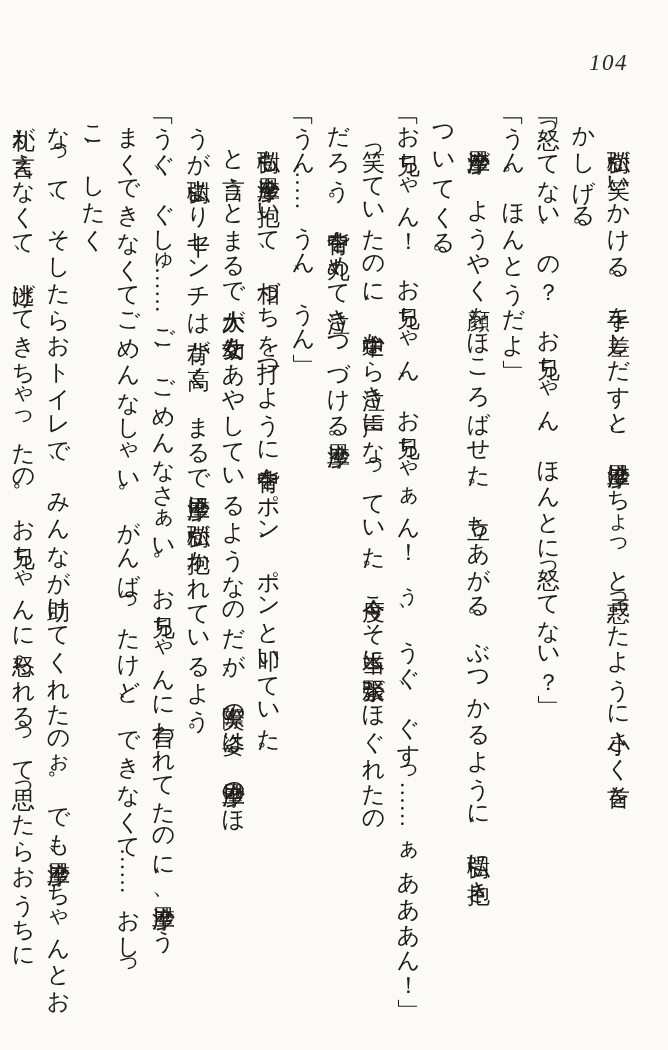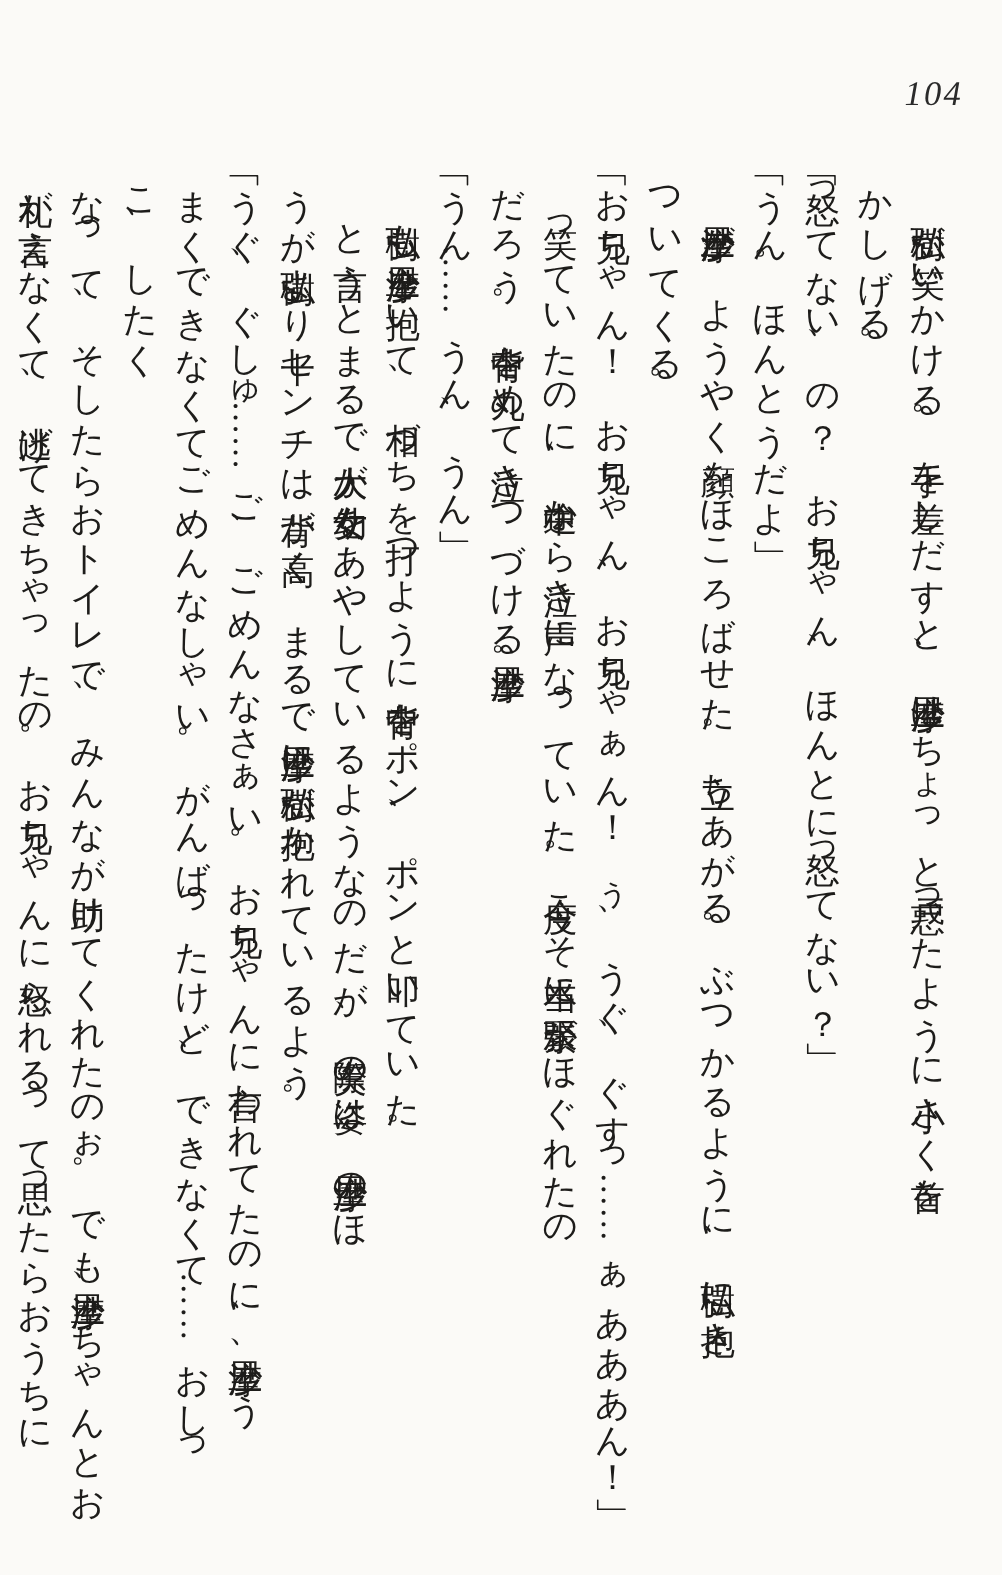--- a/index.html
+++ b/index.html
@@ -14,21 +14,21 @@
   }
   .book-page {
     position: relative;
     width: 668px;
     height: 1050px;
     background: #fbfaf7;
   }
   .page-number {
     position: absolute;
     top: 50px;
-    right: 26px;
+    right: 40px;
     font-size: 23px;
     font-style: italic;
     letter-spacing: 1.5px;
     color: #2a2a2a;
   }
   .text-block {
     position: absolute;
     top: 110px;
     right: 32px;
     height: 912px;

